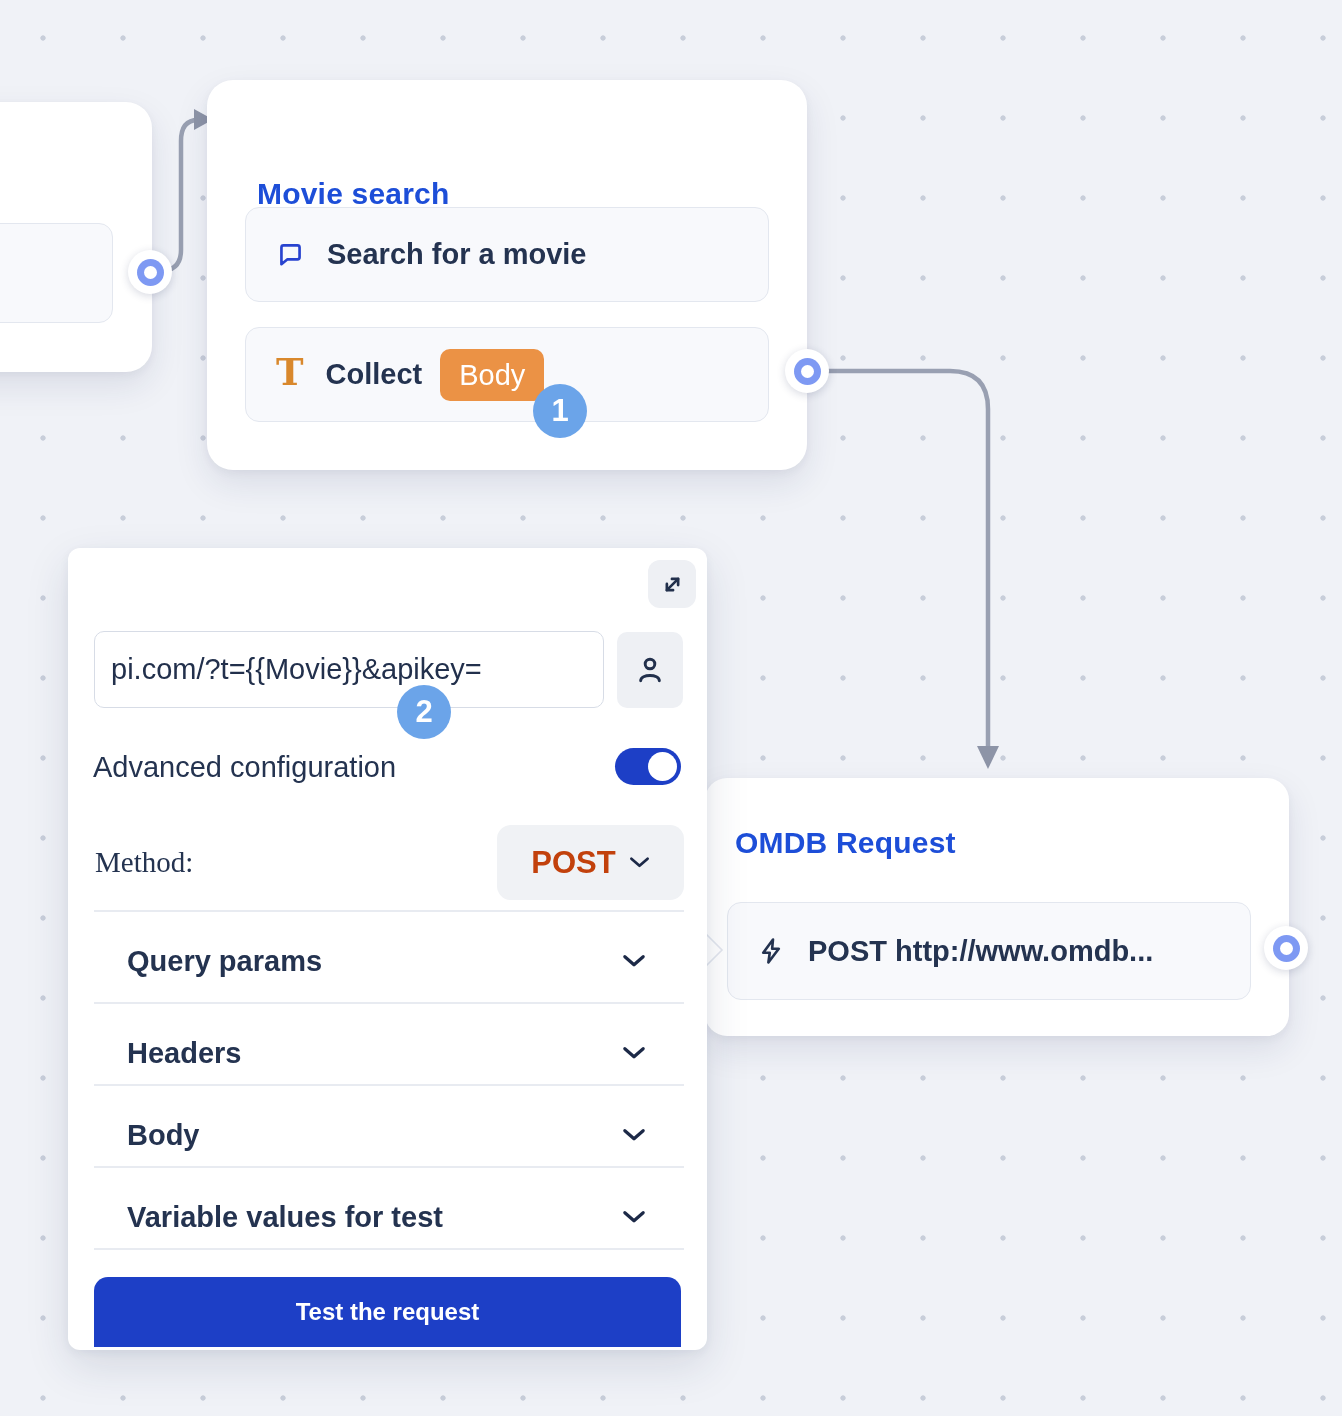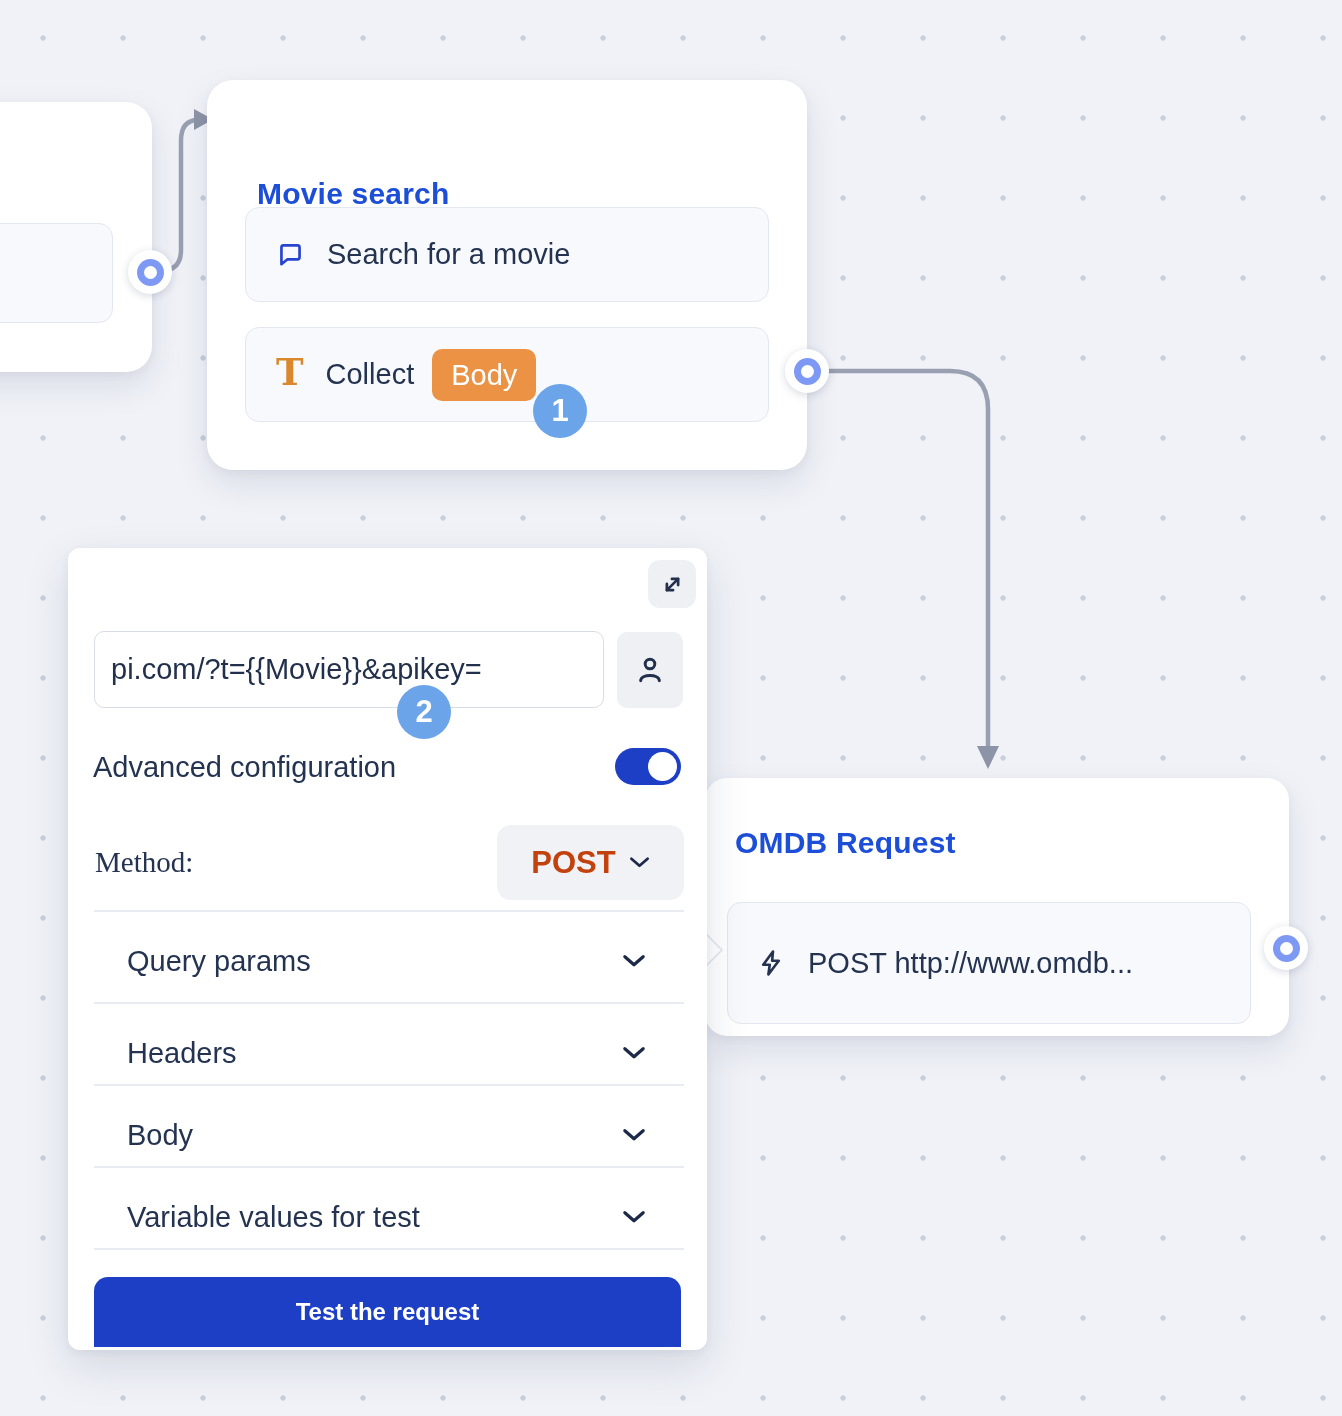--- a/index.html
+++ b/index.html
@@ -9,21 +9,21 @@
     background-color:#f0f2f7;
     background-image:radial-gradient(circle,#c8ceda 2.3px,rgba(200,206,218,0) 3px);
     background-size:80px 80px;background-position:3px -2px;
   }
   .connectors{position:absolute;left:0;top:0;z-index:2;}
   .node{position:absolute;background:#fff;border-radius:26px;
         box-shadow:0 14px 34px rgba(32,44,88,.10),0 3px 8px rgba(32,44,88,.05);z-index:3;}
   .node-title{position:absolute;font-size:30px;font-weight:bold;color:#1d4ed8;letter-spacing:.2px;}
   .step-box{position:absolute;background:#f8f9fc;border:1.5px solid #e3e7ef;border-radius:14px;
             display:flex;align-items:center;padding-left:30px;gap:22px;}
-  .step-label{font-size:29px;color:#243350;white-space:nowrap;}
+  .step-label{font-size:29px;color:#243350;white-space:nowrap;font-weight:bold;}
   .t-glyph{font-family:"DejaVu Serif","Liberation Serif",serif;font-size:37px;font-weight:600;
            color:#d9882c;line-height:1;margin-top:-4px;}
   .var-badge{background:#eb9245;color:#fff;font-size:29px;height:52px;line-height:52px;
              padding:0 19px;border-radius:10px;margin-left:-4px;white-space:nowrap;}
   .port{position:absolute;width:44px;height:44px;border-radius:50%;background:#fff;
         box-shadow:0 2px 8px rgba(32,44,88,.18);display:flex;align-items:center;justify-content:center;z-index:4;}
   .port-ring{width:27px;height:27px;border-radius:50%;background:#7e99f3;
              display:flex;align-items:center;justify-content:center;}
   .port-ring::after{content:"";width:13px;height:13px;border-radius:50%;background:#fff;}
   .num-badge{position:absolute;width:54px;height:54px;border-radius:50%;background:#6ba4e9;
@@ -87,21 +87,21 @@
     </div>
     <div class="port" style="left:578px;top:269px;">
       <span class="port-ring"></span>
     </div>
   </div>
 
   <div class="num-badge" style="left:533px;top:384px;">1</div>
 
   <div class="node" style="left:705px;top:778px;width:584px;height:258px;border-radius:22px;">
     <div class="node-title" style="left:30px;top:82px;transform:translateY(-100%);">OMDB Request</div>
-    <div class="step-box" style="left:22px;top:124px;width:524px;height:122px;padding-left:28px;">
+    <div class="step-box" style="left:22px;top:124px;width:524px;height:98px;padding-left:28px;">
       <svg width="30" height="30" viewBox="0 0 24 24">
         <path d="M13.6 2.8 L5.8 13.4 H11 L9.9 21.2 L18.2 10.2 H12.9 Z" fill="none" stroke="#243350" stroke-width="2.1" stroke-linejoin="round"></path>
       </svg>
       <span class="step-label">POST http://www.omdb...</span>
     </div>
     <div class="port" style="left:559px;top:148px;">
       <span class="port-ring"></span>
     </div>
   </div>
 

